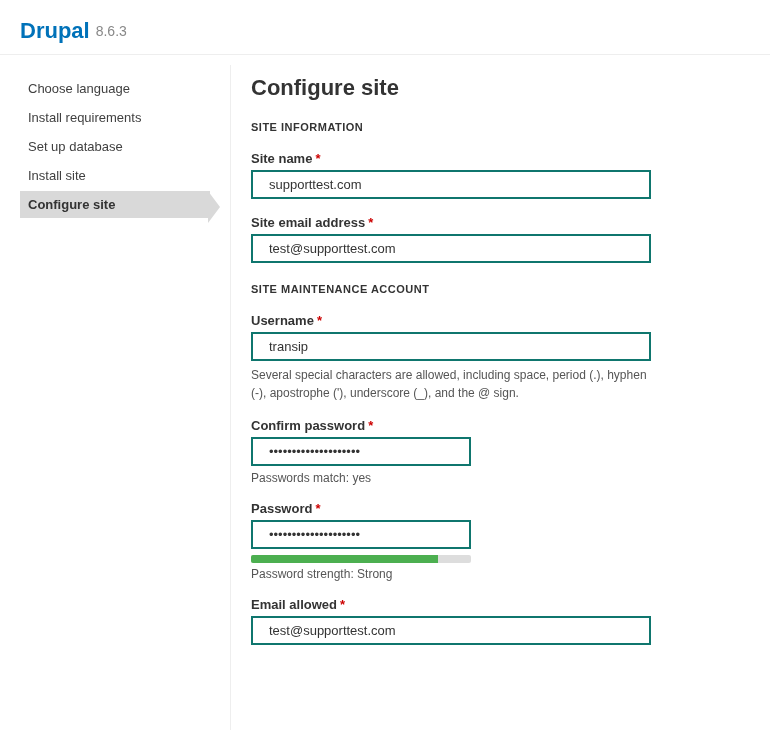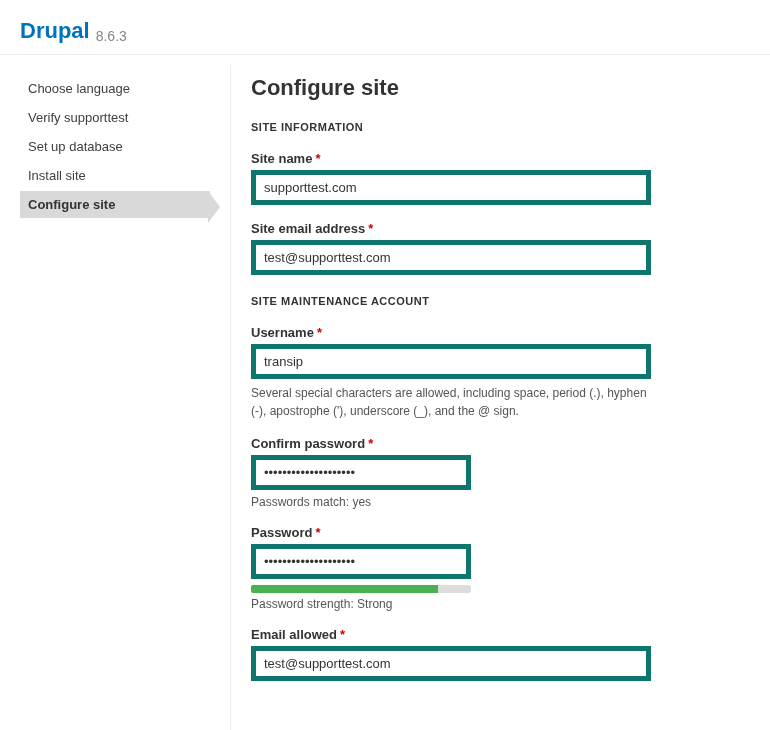--- a/index.html
+++ b/index.html
@@ -14,21 +14,21 @@
       flex-direction: column;
       width: 770px;
       min-height: 730px;
     }
     .header {
       padding: 18px 20px 10px 20px;
       border-bottom: 1px solid #eee;
     }
     .header-title {
       display: flex;
-      align-items: flex-end;
+      align-items: center;
       gap: 6px;
     }
     .drupal-brand {
       color: #0072b9;
       font-size: 22px;
       font-weight: bold;
     }
     .drupal-version {
       color: #888;
       font-size: 14px;
@@ -98,22 +98,22 @@
       font-size: 13px;
       margin-bottom: 4px;
     }
     .required-star {
       color: #c00;
       margin-left: 3px;
     }
     .form-input {
       width: 100%;
       max-width: 400px;
-      padding: 5px 8px;
-      border: 5px solid #0f766e;
+      padding: 5px 16px;
+      border: 2px solid #0f766e;
       font-size: 13px;
       color: #333;
       background: #fff;
     }
     .form-input.password-field {
       max-width: 220px;
     }
     .form-hint {
       font-size: 12px;
       color: #555;
@@ -160,21 +160,21 @@
   <div class="header">
     <div class="header-title">
       <span class="drupal-brand">Drupal</span>
       <span class="drupal-version">8.6.3</span>
     </div>
   </div>
 
   <div class="content-area">
     <nav class="sidebar">
       <a class="sidebar-item">Choose language</a>
-      <a class="sidebar-item">Verify supporttest</a>
+      <a class="sidebar-item">Install requirements</a>
       <a class="sidebar-item">Set up database</a>
       <a class="sidebar-item">Install site</a>
       <a class="sidebar-item active">Configure site</a>
     </nav>
 
     <main class="main-content">
       <h1 class="page-title">Configure site</h1>
 
       <div class="divider-section">
         <div class="section-title">SITE INFORMATION</div>

